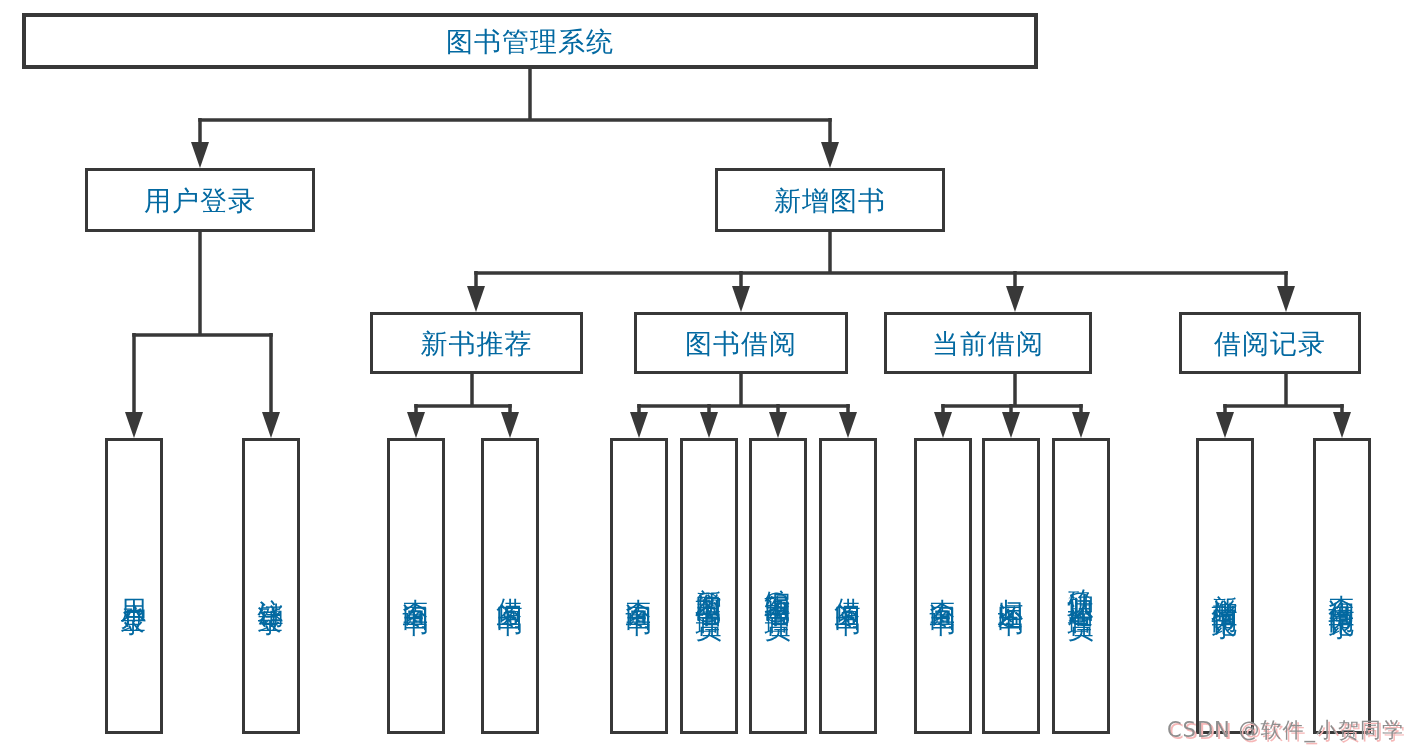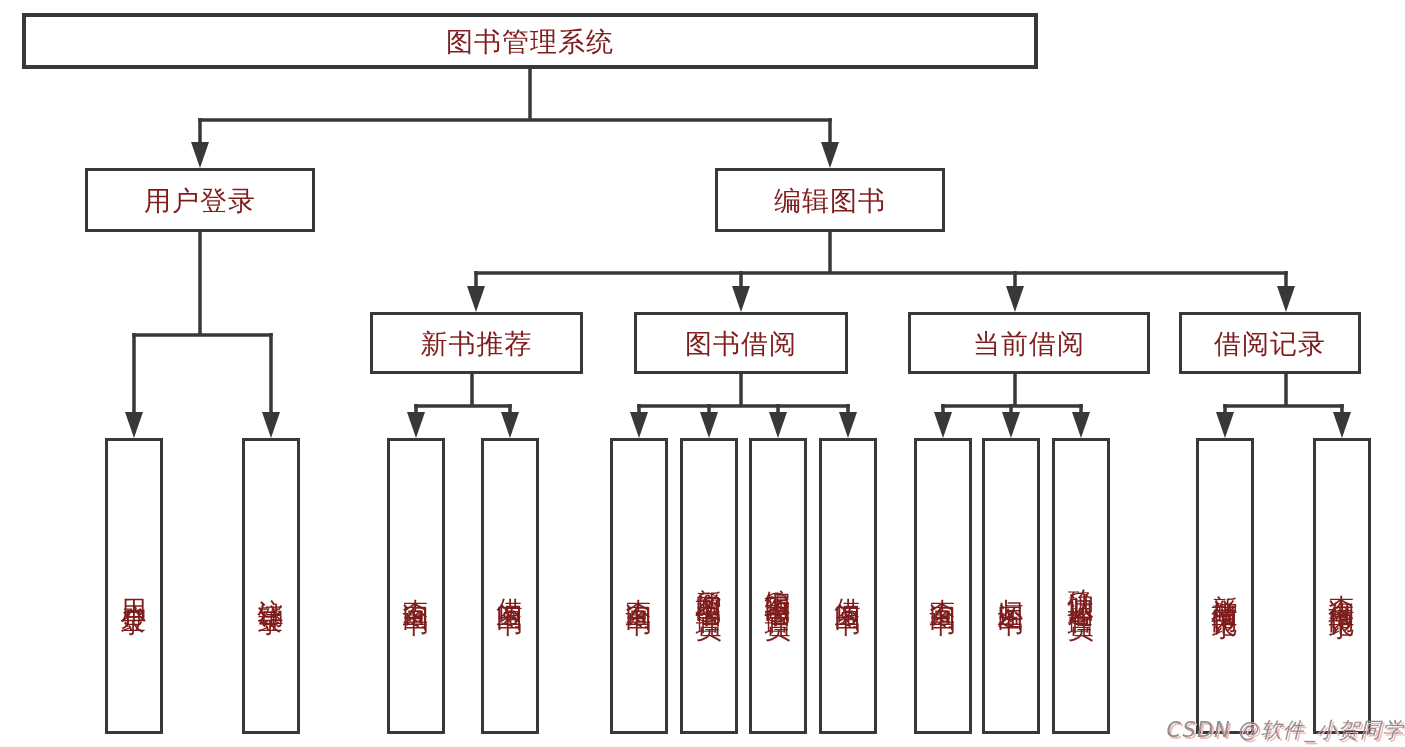--- a/index.html
+++ b/index.html
@@ -19,21 +19,21 @@
     left: 0; top: 0;
   }
   .node {
     position: absolute;
     box-sizing: border-box;
     background: #ffffff;
     border: 3px solid #383838;
     display: flex;
     align-items: center;
     justify-content: center;
-    color: #7f1d1d;
+    color: #0369a1;
   }
   .node.root { border-width: 4px; }
   .node.h .lbl {
     font-size: 27px;
     letter-spacing: 1px;
     white-space: nowrap;
     line-height: 1;
   }
   .node.v .lbl {
     writing-mode: vertical-lr;
@@ -45,21 +45,20 @@
   .watermark {
     position: absolute;
     right: 1px;
     bottom: 3px;
     font-size: 21px;
     color: #8f8f8f;
     text-shadow: 2px 2px 0 #f6b7b7;
     letter-spacing: 1px;
     white-space: nowrap;
     z-index: 5;
-    font-style: italic;
   }
 </style>
 </head>
 <body>
 
 <div id="stage">
 
   <svg id="connectors" width="1405" height="747" viewBox="0 0 1405 747">
     <g stroke="#383838" stroke-width="3.5" fill="none">
 
@@ -127,30 +126,30 @@
   </svg>
 
   <div class="node h root" style="left:22px;top:13px;width:1016px;height:56px">
     <span class="lbl">图书管理系统</span>
   </div>
 
   <div class="node h" style="left:85px;top:168px;width:230px;height:64px">
     <span class="lbl">用户登录</span>
   </div>
   <div class="node h" style="left:715px;top:168px;width:230px;height:64px">
-    <span class="lbl">编辑图书</span>
+    <span class="lbl">新增图书</span>
   </div>
 
   <div class="node h" style="left:634px;top:312px;width:214px;height:62px">
     <span class="lbl">图书借阅</span>
   </div>
   <div class="node h" style="left:370px;top:312px;width:213px;height:62px">
     <span class="lbl">新书推荐</span>
   </div>
-  <div class="node h" style="left:908px;top:312px;width:242px;height:62px">
+  <div class="node h" style="left:884px;top:312px;width:208px;height:62px">
     <span class="lbl">当前借阅</span>
   </div>
   <div class="node h" style="left:1179px;top:312px;width:182px;height:62px">
     <span class="lbl">借阅记录</span>
   </div>
 
   <div class="node v" style="left:105px;top:438px;width:58px;height:296px">
     <span class="lbl">用户登录</span>
   </div>
   <div class="node v" style="left:242px;top:438px;width:58px;height:296px">

